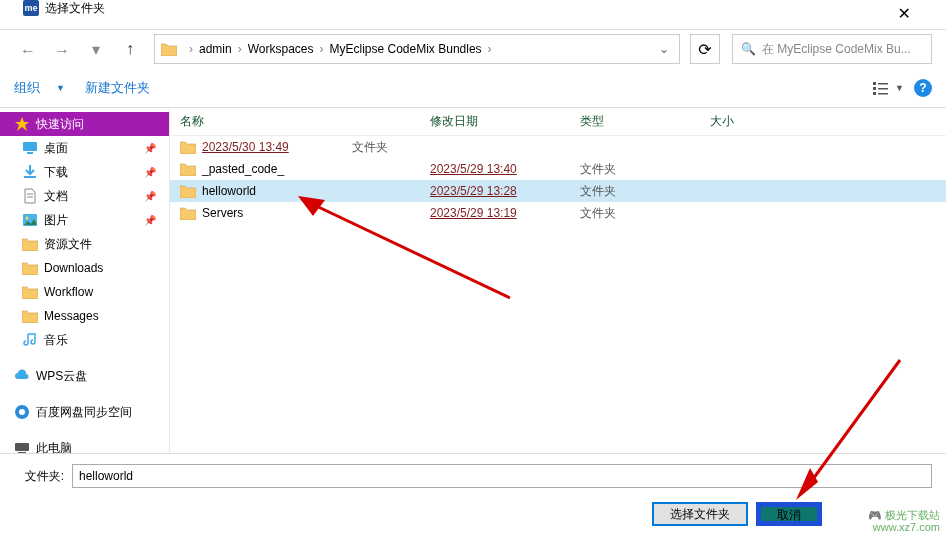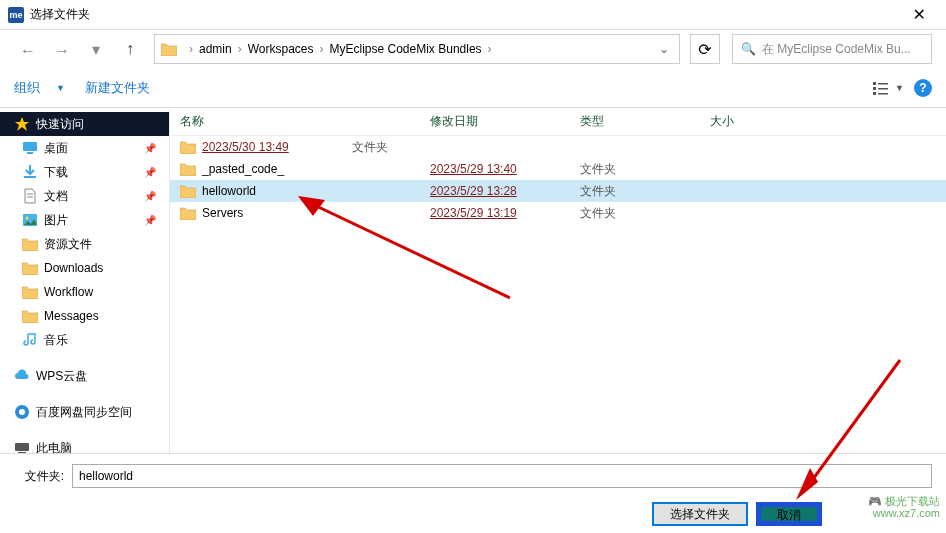--- a/index.html
+++ b/index.html
@@ -1,17 +1,17 @@
 <!DOCTYPE html>
 <html><head>
 <meta charset="utf-8">
 <style>
 * { box-sizing: border-box; margin: 0; padding: 0; font-family: "Microsoft YaHei", "Segoe UI", Tahoma, sans-serif; }
 body { width: 946px; height: 533px; background: #fff; overflow: hidden; position: relative; }
-.titlebar { height: 30px; display: flex; align-items: center; padding: 0 8px; border-bottom: 1px solid #e0e0e0; }
+.titlebar { height: 30px; display: flex; padding: 0 23px; border-bottom: 1px solid #e0e0e0; }
 .app-icon { width: 16px; height: 16px; background: #2050a0; display: inline-flex; align-items: center; justify-content: center; font-size: 9px; color: #fff; font-weight: bold; border-radius: 2px; }
 .title { margin-left: 6px; font-size: 12px; flex: 1; }
 .close { font-size: 16px; padding: 4px 12px; cursor: pointer; }
 .navbar { height: 38px; display: flex; align-items: center; padding: 4px 14px; gap: 6px; }
 .nav-btn { width: 28px; height: 28px; display: inline-flex; align-items: center; justify-content: center; color: #888; cursor: pointer; }
 .nav-up { color: #333; }
 .breadcrumb { flex: 1; height: 30px; border: 1px solid #ccc; display: flex; align-items: center; padding: 0 4px; font-size: 12px; margin: 0 4px; }
 .bc-folder { width: 20px; height: 18px; margin-right: 4px; display:inline-flex; align-items:center; justify-content:center;}
 .bc-sep { margin: 0 6px; color: #888; }
 .bc-drop { margin-left: auto; color: #666; padding: 0 6px; }
@@ -19,21 +19,21 @@
 .search { width: 200px; height: 30px; border: 1px solid #ccc; display: flex; align-items: center; padding: 0 8px; font-size: 12px; color: #888; margin-left: 6px; }
 .toolbar { height: 40px; display: flex; align-items: center; padding: 0 14px; border-bottom: 1px solid #ddd; font-size: 13px; }
 .tool-link { color: #1976d2; margin-right: 20px; cursor: pointer; }
 .tool-link:first-child { display:flex; align-items:center; gap:16px;}
 .tool-right { margin-left: auto; display: flex; align-items: center; gap: 10px; }
 .view-btn { display:inline-flex; align-items:center; gap:2px; cursor:pointer; }
 .help { width: 18px; height: 18px; border-radius: 50%; background: #1e88e5; color: #fff; display: inline-flex; align-items: center; justify-content: center; font-size: 12px; font-weight: bold; cursor:pointer;}
 .main { display: flex; height: 345px; }
 .sidebar { width: 170px; border-right: 1px solid #e8e8e8; overflow: hidden; font-size: 12px; padding-top: 4px; }
 .side-item { display: flex; align-items: center; height: 24px; padding: 0 12px 0 22px; cursor: pointer; position: relative; }
-.side-item.active { background: #0f172a; color: #fff; }
+.side-item.active { background: #a21caf; color: #fff; }
 .side-item.top { padding-left: 14px; }
 .side-icon { width: 16px; height: 16px; margin-right: 6px; display: inline-flex; align-items: center; justify-content: center; }
 .pin { margin-left: auto; color: #888; font-size: 10px; }
 .folder-svg { width:16px; height:14px; }
 .content { flex: 1; position: relative; }
 .col-headers { display: flex; font-size: 12px; color: #14532d; border-bottom: 1px solid #eee; height: 28px; align-items: center; padding-left: 10px; }
 .col-name { width: 250px; }
 .col-date { width: 150px; }
 .col-type { width: 130px; }
 .col-size { width: 80px; }
@@ -45,21 +45,21 @@
 .row-date { width: 150px; color: #7f1d1d; text-decoration: underline; }
 .row-type { width: 130px; color: #555; }
 .footer { border-top: 1px solid #ddd; padding: 10px 14px; }
 .path-row { display: flex; align-items: center; margin-bottom: 14px; }
 .path-label { font-size: 12px; margin-right: 8px; width: 50px; text-align: right; }
 .path-input { flex: 1; height: 24px; border: 1px solid #aaa; padding: 0 6px; font-size: 12px; }
 .btn-row { display: flex; justify-content: flex-end; gap: 8px; padding-right: 110px; }
 .btn { height: 24px; padding: 0 16px; font-size: 12px; border: 5px solid #1d4ed8; background: #0f766e; cursor: pointer; }
 .btn.primary { border: 2px solid #0078d7; background: #e1e1e1; }
 .arrow-red { position: absolute; pointer-events: none; }
-.watermark { position: absolute; right: 6px; bottom: 14px; font-size: 11px; color: #4aa14a; text-align: right; line-height: 1.1; opacity: 0.85; }
+.watermark { position: absolute; right: 6px; bottom: 0; font-size: 11px; color: #4aa14a; text-align: right; line-height: 1.1; opacity: 0.85; }
 .watermark .cn { display:block; }
 </style>
 </head>
 <body>
 
 <div class="titlebar">
   <span class="app-icon">me</span>
   <span class="title">选择文件夹</span>
   <span class="close">✕</span>
 </div>

